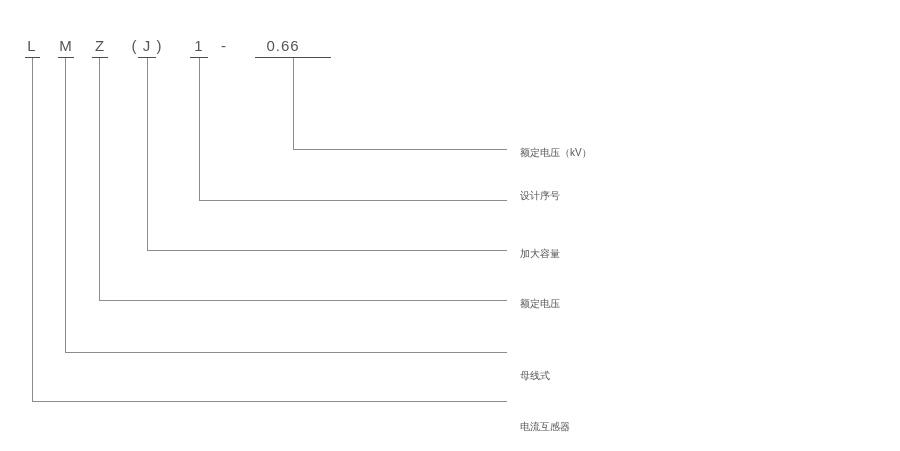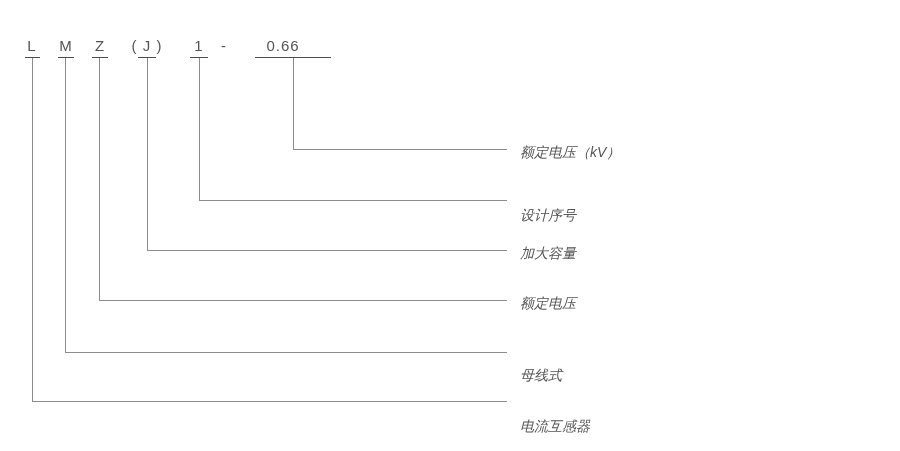--- a/index.html
+++ b/index.html
@@ -42,25 +42,24 @@
     border-left:1px solid var(--line-color);
   }
   .hline{
     position:absolute;
     height:0;
     border-top:1px solid var(--line-color);
   }
   .callout-label{
     position:absolute;
     left:520px;
-    font-size:14px;
+    font-size:10px;
     line-height:15px;
     color:var(--text-color);
     white-space:nowrap;
-    font-style:italic;
   }
 </style>
 </head>
 <body>
 
 <div class="diagram">
 
   <span class="code-char" style="left:32px">L</span>
   <span class="code-char" style="left:66px">M</span>
   <span class="code-char" style="left:100px">Z</span>
@@ -78,21 +77,21 @@
 
   <div>
     <div class="vline" style="left:293px;top:58px;height:91px"></div>
     <div class="hline" style="left:293px;top:149px;width:214px"></div>
     <span class="callout-label" style="top:145px">额定电压（kV）</span>
   </div>
 
   <div>
     <div class="vline" style="left:199px;top:58px;height:142px"></div>
     <div class="hline" style="left:199px;top:200px;width:308px"></div>
-    <span class="callout-label" style="top:208px">设计序号</span>
+    <span class="callout-label" style="top:188px">设计序号</span>
   </div>
 
   <div>
     <div class="vline" style="left:147px;top:58px;height:192px"></div>
     <div class="hline" style="left:147px;top:250px;width:360px"></div>
     <span class="callout-label" style="top:246px">加大容量</span>
   </div>
 
   <div>
     <div class="vline" style="left:99px;top:58px;height:242px"></div>

